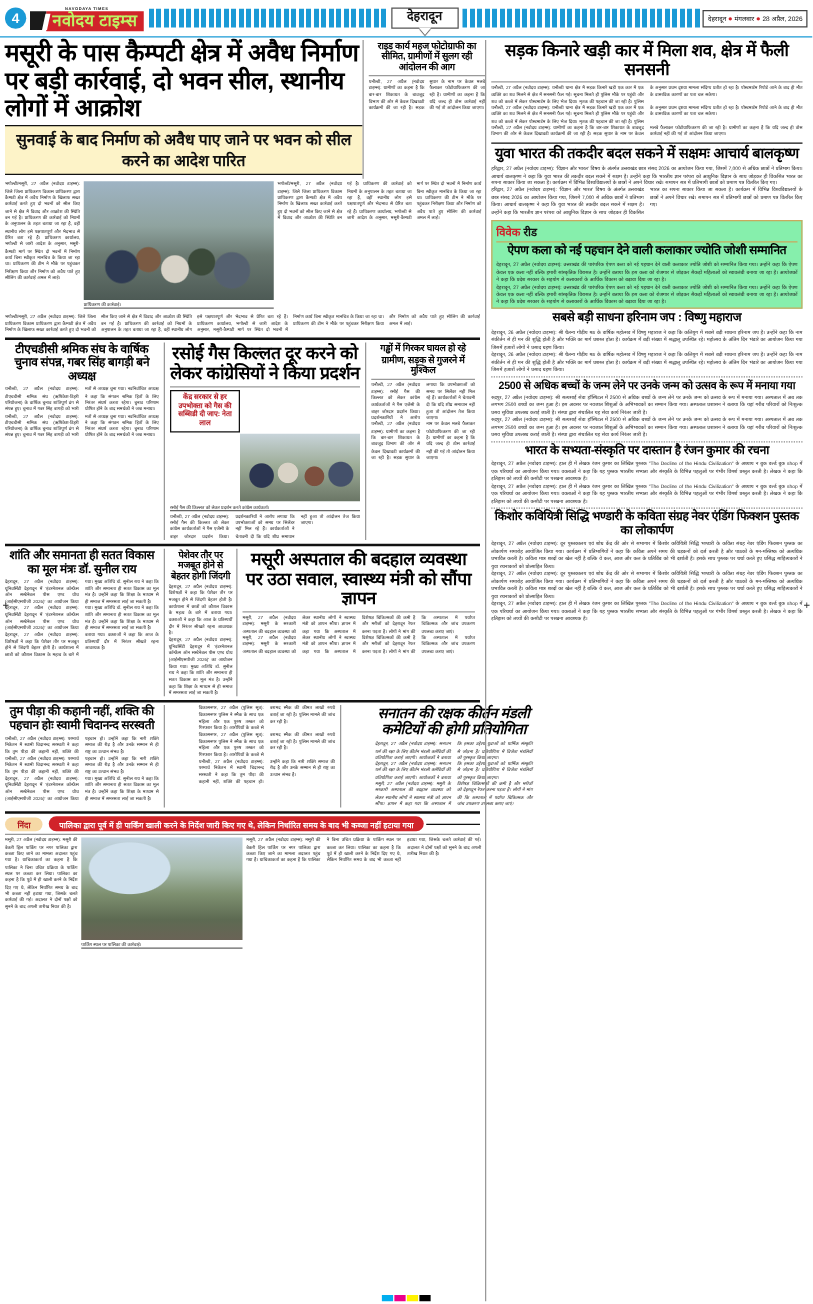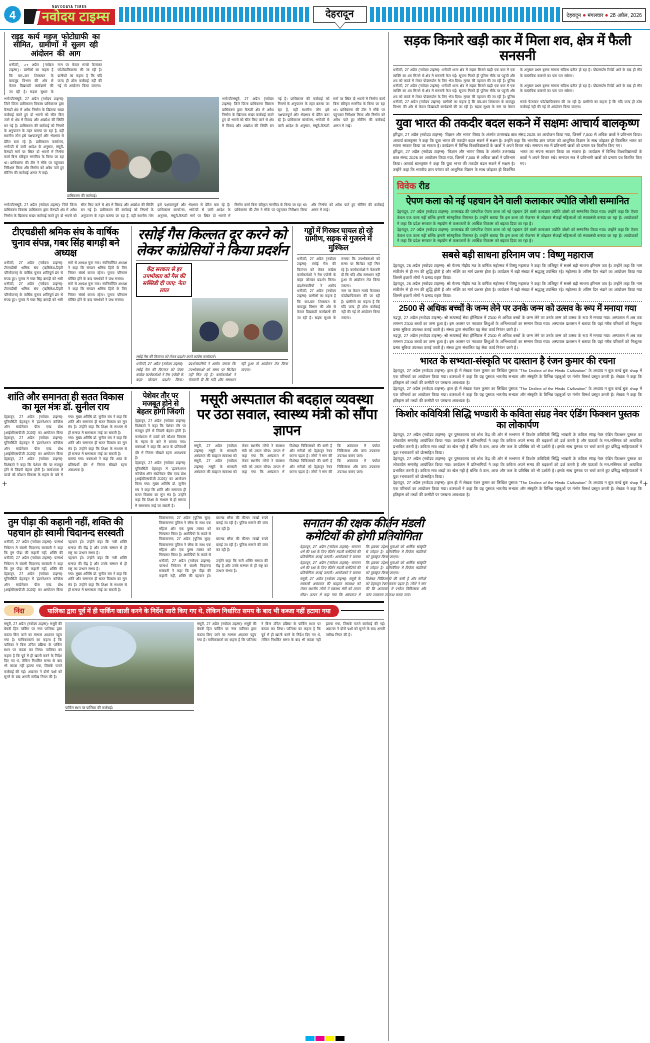--- a/index.html
+++ b/index.html
@@ -303,21 +303,25 @@
       <span>28 अप्रैल, 2026</span>
     </div>
   </div>
 
   <div class="body-wrap">
 
     <div class="col-left">
 
       <div>
         <div style="display:flex;">
-          <div style="width:98px;flex:none;padding-left:4px;border-left:1px solid #999;font-family:Liberation Mono, monospace;">
+          <div style="width:286px;flex:none;">
+            <div class="hl hl-mega">मसूरी के पास कैम्पटी क्षेत्र में अवैध निर्माण पर बड़ी कार्रवाई, दो भवन सील, स्थानीय लोगों में आक्रोश</div>
+            <div class="kicker">सुनवाई के बाद निर्माण को अवैध पाए जाने पर भवन को सील करने का आदेश पारित</div>
+          </div>
+          <div style="width:98px;flex:none;padding-left:4px;border-left:1px solid #999;">
             <div class="hl hl-xs" style="text-align:center;">राइड कार्य महज फोटोग्राफी का सीमित, ग्रामीणों में सुलग रही आंदोलन की आग</div>
             <div class="rule-thin"></div>
             <div class="body-txt" style="column-count:2;column-gap:4px;">धनौल्टी, 27 अप्रैल (नवोदय टाइम्स): ग्रामीणों का कहना है कि बार-बार शिकायत के बावजूद विभाग की ओर से केवल दिखावटी कार्यक्रमों की जा रही है। सड़क सुधार के नाम पर केवल मलबे फैलाकर फोटोग्राफिकरण की जा रही है। ग्रामीणों का कहना है कि यदि जल्द ही ठोस कार्रवाई नहीं की गई तो आंदोलन किया जाएगा।</div>
           </div>
         </div>
 
         <div style="display:flex;margin-top:2px;">
           <div style="width:60px;flex:none;">
             <div class="body-txt">भगोल्टी/मसूरी, 27 अप्रैल (नवोदय टाइम्स): जिले जिला प्राधिकरण विकास प्राधिकरण द्वारा कैम्पटी क्षेत्र में अवैध निर्माण के खिलाफ सख्त कार्रवाई करते हुए दो भवनों को सील किए जाने से क्षेत्र में विवाद और आक्रोश की स्थिति बन गई है। प्राधिकरण की कार्रवाई को नियमों के अनुपालन के तहत बताया जा रहा है, वहीं स्थानीय लोग इसे पक्षपातपूर्ण और भेदभाव से प्रेरित बता रहे हैं। प्राधिकरण कार्यालय, भगोल्टी से जारी आदेश के अनुसार, मसूरी-कैम्पटी मार्ग पर स्थित दो भवनों में निर्माण कार्य बिना स्वीकृत मानचित्र के किया जा रहा था। प्राधिकरण की टीम ने मौके पर पहुंचकर निरीक्षण किया और निर्माण को अवैध पाते हुए सीलिंग की कार्रवाई अमल में लाई।</div>
           </div>
@@ -335,21 +339,21 @@
       <div class="rule-top-d"></div>
 
       <div style="display:flex;">
 
         <div style="width:128px;flex:none;padding-right:4px;border-right:1px solid #999;">
           <div class="hl hl-sm">टीएचडीसी श्रमिक संघ के वार्षिक चुनाव संपन्न, गबर सिंह बागड़ी बने अध्यक्ष</div>
           <div class="body-txt cols2">धनौल्टी, 27 अप्रैल (नवोदय टाइम्स): टीएचडीसी श्रमिक संघ (ऋषिकेश-टिहरी परियोजना) के वार्षिक चुनाव शांतिपूर्ण ढंग से संपन्न हुए। चुनाव में गबर सिंह बागड़ी को भारी मतों से अध्यक्ष चुना गया। नवनिर्वाचित अध्यक्ष ने कहा कि संगठन श्रमिक हितों के लिए निरंतर संघर्ष करता रहेगा। चुनाव परिणाम घोषित होने के बाद समर्थकों ने जश्न मनाया।</div>
           <div class="body-txt cols2">धनौल्टी, 27 अप्रैल (नवोदय टाइम्स): टीएचडीसी श्रमिक संघ (ऋषिकेश-टिहरी परियोजना) के वार्षिक चुनाव शांतिपूर्ण ढंग से संपन्न हुए। चुनाव में गबर सिंह बागड़ी को भारी मतों से अध्यक्ष चुना गया। नवनिर्वाचित अध्यक्ष ने कहा कि संगठन श्रमिक हितों के लिए निरंतर संघर्ष करता रहेगा। चुनाव परिणाम घोषित होने के बाद समर्थकों ने जश्न मनाया।</div>
         </div>
 
-        <div style="width:160px;flex:none;padding:0 4px;font-style:italic;">
+        <div style="width:160px;flex:none;padding:0 4px;">
           <div class="hl hl-big">रसोई गैस किल्लत दूर करने को लेकर कांग्रेसियों ने किया प्रदर्शन</div>
           <div class="rule-thin"></div>
           <div class="clearfix">
             <div class="quote-box inline-photo-l" style="width:56px;">केंद्र सरकार से हर उपभोक्ता को गैस की सब्सिडी दी जाए: नेता लाल</div>
             <div class="photo ph-group inline-photo-r" style="width:96px;height:54px;"></div>
           </div>
           <div class="cap">रसोई गैस की किल्लत को लेकर प्रदर्शन करते कांग्रेस कार्यकर्ता।</div>
           <div class="body-txt cols3">धनौल्टी, 27 अप्रैल (नवोदय टाइम्स): रसोई गैस की किल्लत को लेकर कांग्रेस कार्यकर्ताओं ने गैस एजेंसी के बाहर जोरदार प्रदर्शन किया। प्रदर्शनकारियों ने आरोप लगाया कि उपभोक्ताओं को समय पर सिलेंडर नहीं मिल रहे हैं। कार्यकर्ताओं ने चेतावनी दी कि यदि शीघ्र समाधान नहीं हुआ तो आंदोलन तेज किया जाएगा।</div>
         </div>
 

